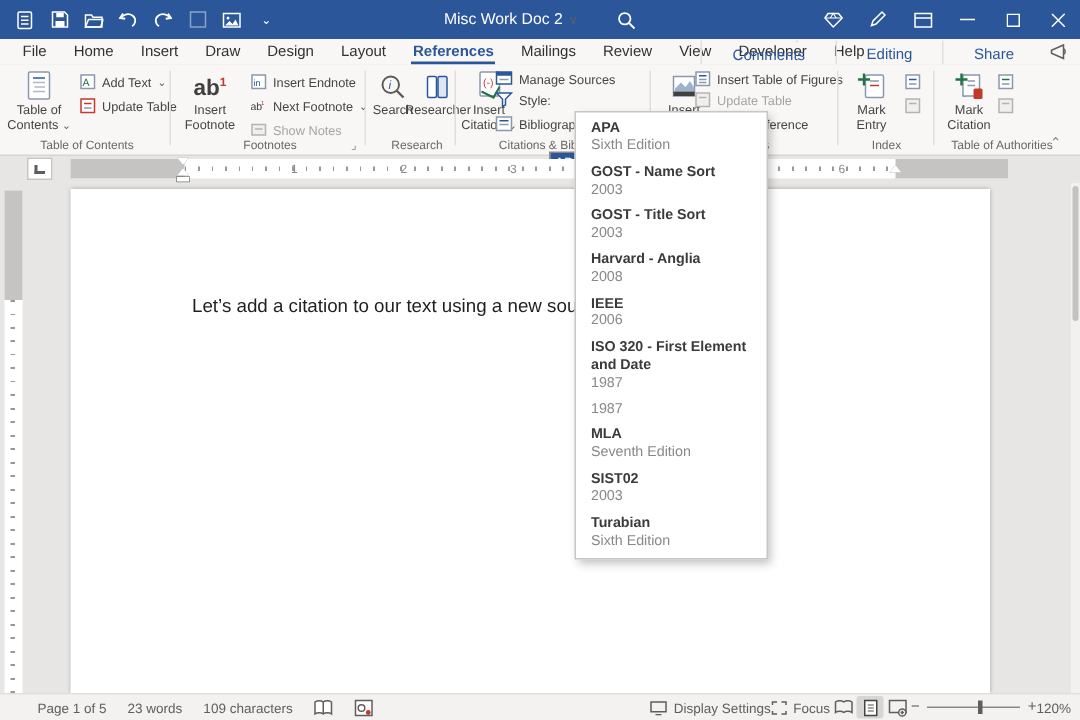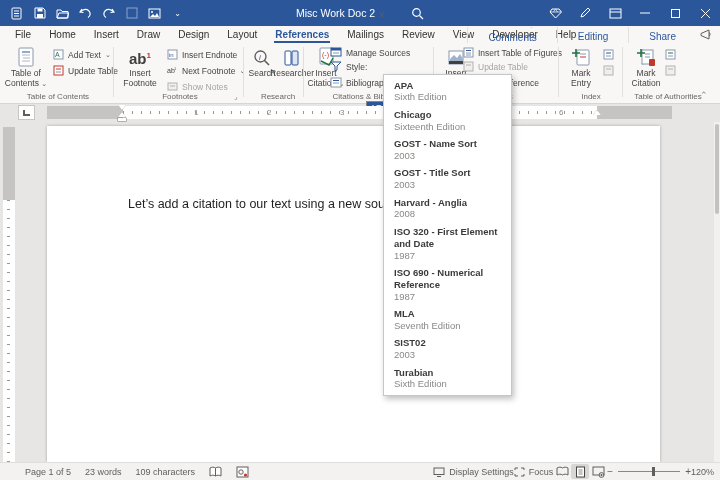--- a/index.html
+++ b/index.html
@@ -534,49 +534,48 @@
       </div>
   </div>
 
   <div class="dropdown">
 
       <div class="dd-item">
         <div class="dd-name">APA</div>
         <div class="dd-detail">Sixth Edition</div>
       </div>
 
-      <div class="dd-item">
-        <div class="dd-name">Chicago</div>
-        <div class="dd-detail">Sixteenth Edition</div>
-      </div>
 
 
       <div class="dd-item">
         <div class="dd-name">GOST - Name Sort</div>
         <div class="dd-detail">2003</div>
       </div>
 
       <div class="dd-item">
         <div class="dd-name">GOST - Title Sort</div>
         <div class="dd-detail">2003</div>
       </div>
 
       <div class="dd-item">
         <div class="dd-name">Harvard - Anglia</div>
         <div class="dd-detail">2008</div>
       </div>
 
+      <div class="dd-item">
+        <div class="dd-name">IEEE</div>
+        <div class="dd-detail">2006</div>
+      </div>
 
       <div class="dd-item">
         <div class="dd-name">ISO 320 - First Element and Date</div>
         <div class="dd-detail">1987</div>
       </div>
 
       <div class="dd-item">
-        <div class="dd-name">ISO 690 - Numerical Reference</div>
         <div class="dd-detail">1987</div>
       </div>
 
       <div class="dd-item">
         <div class="dd-name">MLA</div>
         <div class="dd-detail">Seventh Edition</div>
       </div>
 
       <div class="dd-item">
         <div class="dd-name">SIST02</div>

